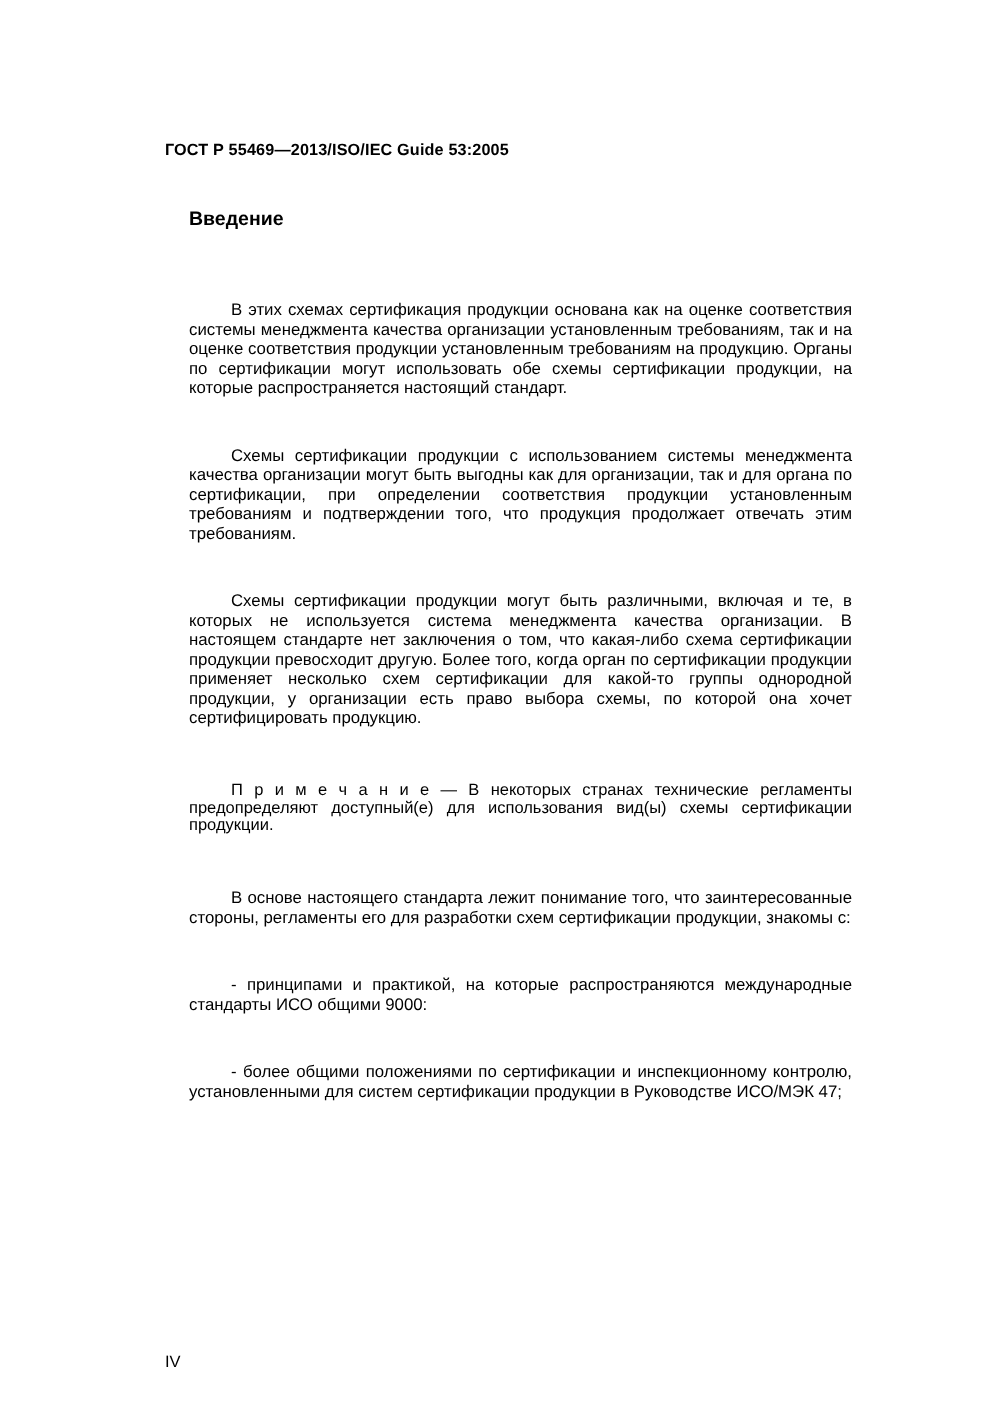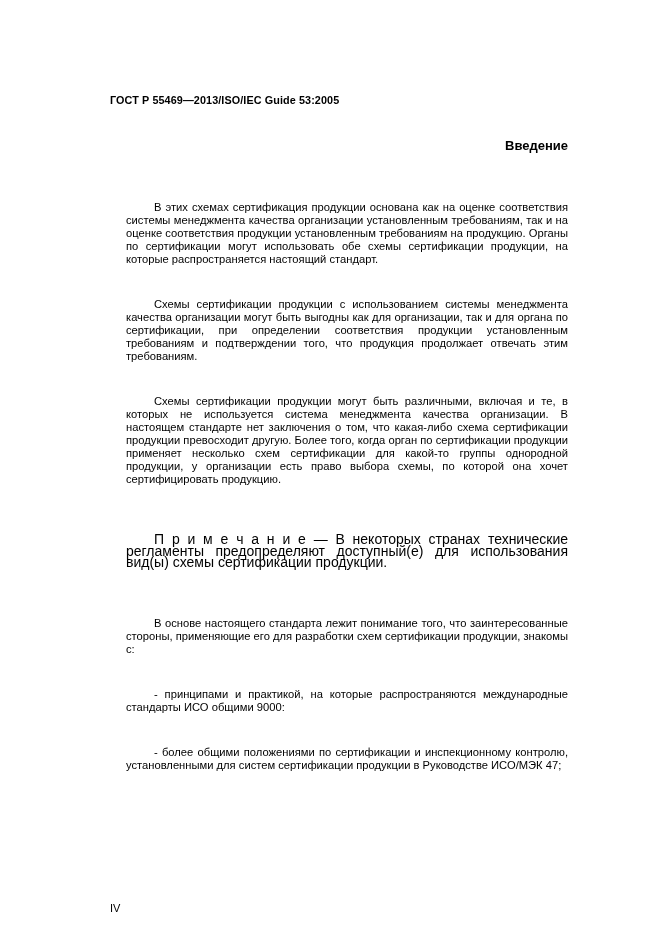--- a/index.html
+++ b/index.html
@@ -26,37 +26,37 @@
     letter-spacing: 0.1px;
     white-space: nowrap;
   }
   .content {
     position: absolute;
     left: 78px;
     top: 90px;
     width: 506px;
   }
   .section-title {
-    text-align: right;
+    text-align: left;
     font-weight: bold;
     font-size: 13px;
     margin-bottom: 16px;
   }
   .para {
     font-size: 11.2px;
     line-height: 13px;
     text-align: justify;
     text-indent: 28px;
   }
   .note {
-    font-size: 14px;
+    font-size: 11px;
     line-height: 11.5px;
     text-align: justify;
     text-indent: 28px;
-    margin: 16px 0;
+    margin: 4px 0;
   }
   .footer {
     position: absolute;
     left: 78px;
     top: 870px;
     font-size: 11px;
   }
 </style>
 </head>
 <body>
@@ -70,21 +70,21 @@
     <h1 class="section-title">Введение</h1>
 
     <p class="para">В этих схемах сертификация продукции основана как на оценке соответствия системы менеджмента качества организации установленным требованиям, так и на оценке соответствия продукции установленным требованиям на продукцию. Органы по сертификации могут использовать обе схемы сертификации продукции, на которые распространяется настоящий стандарт.</p>
 
     <p class="para">Схемы сертификации продукции с использованием системы менеджмента качества организации могут быть выгодны как для организации, так и для органа по сертификации, при определении соответствия продукции установленным требованиям и подтверждении того, что продукция продолжает отвечать этим требованиям.</p>
 
     <p class="para">Схемы сертификации продукции могут быть различными, включая и те, в которых не используется система менеджмента качества организации. В настоящем стандарте нет заключения о том, что какая-либо схема сертификации продукции превосходит другую. Более того, когда орган по сертификации продукции применяет несколько схем сертификации для какой-то группы однородной продукции, у организации есть право выбора схемы, по которой она хочет сертифицировать продукцию.</p>
 
     <p class="note">П р и м е ч а н и е — В некоторых странах технические регламенты предопределяют доступный(е) для использования вид(ы) схемы сертификации продукции.</p>
 
-    <p class="para">В основе настоящего стандарта лежит понимание того, что заинтересованные стороны, применяющие его для разработки схем сертификации продукции, знакомы с:</p>
+    <p class="para">В основе настоящего стандарта лежит понимание того, что заинтересованные стороны, регламенты его для разработки схем сертификации продукции, знакомы с:</p>
 
     <p class="para list-item">- принципами и практикой, на которые распространяются международные стандарты ИСО общими 9000:</p>
 
     <p class="para list-item">- более общими положениями по сертификации и инспекционному контролю, установленными для систем сертификации продукции в Руководстве ИСО/МЭК 47;</p>
 
 
   </div>
 
   <div class="footer">IV</div>
 

